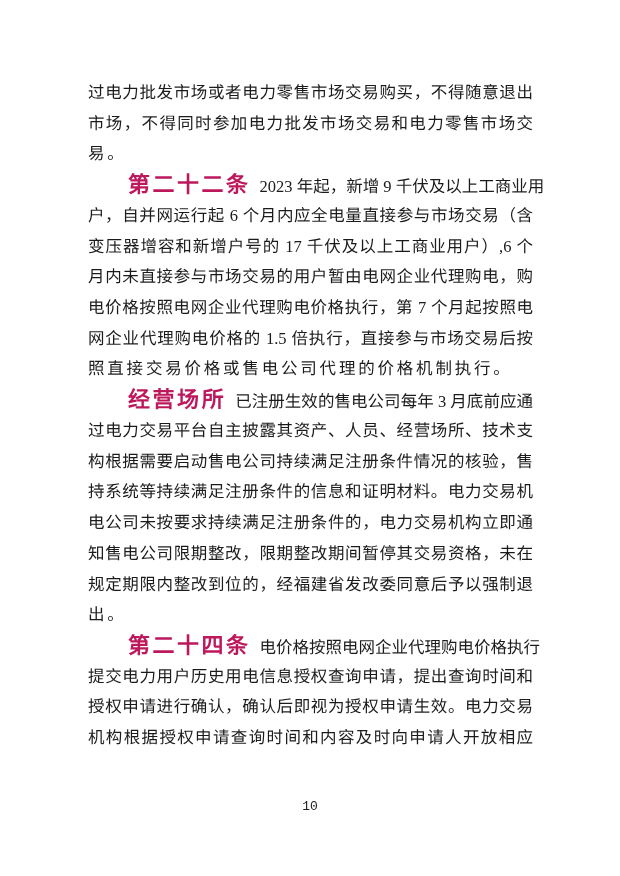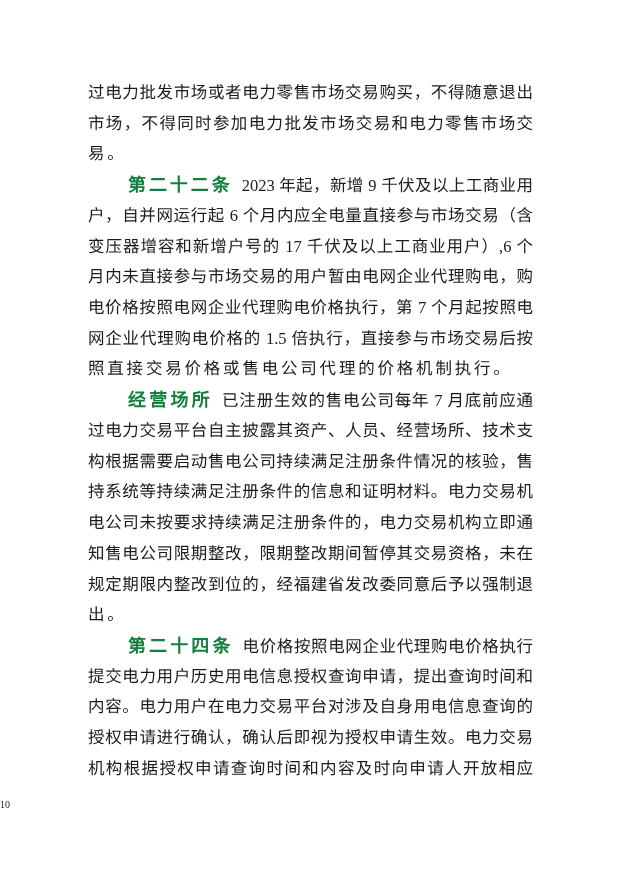--- a/index.html
+++ b/index.html
@@ -37,60 +37,59 @@
     text-align-last: left;
     letter-spacing: 2.8px;
   }
   
   .line.indent {
     text-indent: 40px;
   }
   
   .article-head {
     font-weight: bold;
-    font-size: 18px;
+    font-size: 22px;
     letter-spacing: 2.5px;
     margin-right: 9px;
     font-family: "Liberation Sans", "DejaVu Sans", sans-serif;
-    color: #15803d;
+    color: #be185d;
   }
   .page-number {
     position: absolute;
     top: 799px;
     left: 0;
     width: 100%;
-    text-align: left;
-    font-size: 10px;
+    text-align: center;
+    font-size: 13px;
     color: #222222;
-    font-family: Liberation Serif, serif;
+    font-family: Liberation Mono, monospace;
   }
 </style>
 </head>
 <body>
 
 <div class="doc-page">
   <div class="text-block" id="text-block">
       <div class="line"><span>过电力批发市场或者电力零售市场交易购买，不得随意退出</span></div>
       <div class="line"><span>市场，不得同时参加电力批发市场交易和电力零售市场交</span></div>
       <div class="line para-end"><span>易。</span></div>
       <div class="line indent"><span class="article-head">第二十二条</span><span>2023 年起，新增 9 千伏及以上工商业用</span></div>
       <div class="line"><span>户，自并网运行起 6 个月内应全电量直接参与市场交易（含</span></div>
       <div class="line"><span>变压器增容和新增户号的 17 千伏及以上工商业用户）,6 个</span></div>
       <div class="line"><span>月内未直接参与市场交易的用户暂由电网企业代理购电，购</span></div>
       <div class="line"><span>电价格按照电网企业代理购电价格执行，第 7 个月起按照电</span></div>
       <div class="line"><span>网企业代理购电价格的 1.5 倍执行，直接参与市场交易后按</span></div>
       <div class="line para-end"><span>照直接交易价格或售电公司代理的价格机制执行。</span></div>
-      <div class="line indent"><span class="article-head">经营场所</span><span>已注册生效的售电公司每年 7 月底前应通</span></div>
+      <div class="line indent"><span class="article-head">经营场所</span><span>已注册生效的售电公司每年 3 月底前应通</span></div>
       <div class="line"><span>过电力交易平台自主披露其资产、人员、经营场所、技术支</span></div>
       <div class="line"><span>构根据需要启动售电公司持续满足注册条件情况的核验，售</span></div>
       <div class="line"><span>持系统等持续满足注册条件的信息和证明材料。电力交易机</span></div>
       <div class="line"><span>电公司未按要求持续满足注册条件的，电力交易机构立即通</span></div>
       <div class="line"><span>知售电公司限期整改，限期整改期间暂停其交易资格，未在</span></div>
       <div class="line"><span>规定期限内整改到位的，经福建省发改委同意后予以强制退</span></div>
       <div class="line para-end"><span>出。</span></div>
       <div class="line indent"><span class="article-head">第二十四条</span><span>电价格按照电网企业代理购电价格执行</span></div>
       <div class="line"><span>提交电力用户历史用电信息授权查询申请，提出查询时间和</span></div>
-      <div class="line"><span>内容。电力用户在电力交易平台对涉及自身用电信息查询的</span></div>
       <div class="line"><span>授权申请进行确认，确认后即视为授权申请生效。电力交易</span></div>
       <div class="line"><span>机构根据授权申请查询时间和内容及时向申请人开放相应</span></div>
     </div>
   <div class="page-number">10</div>
 </div>
 
 </body></html>

